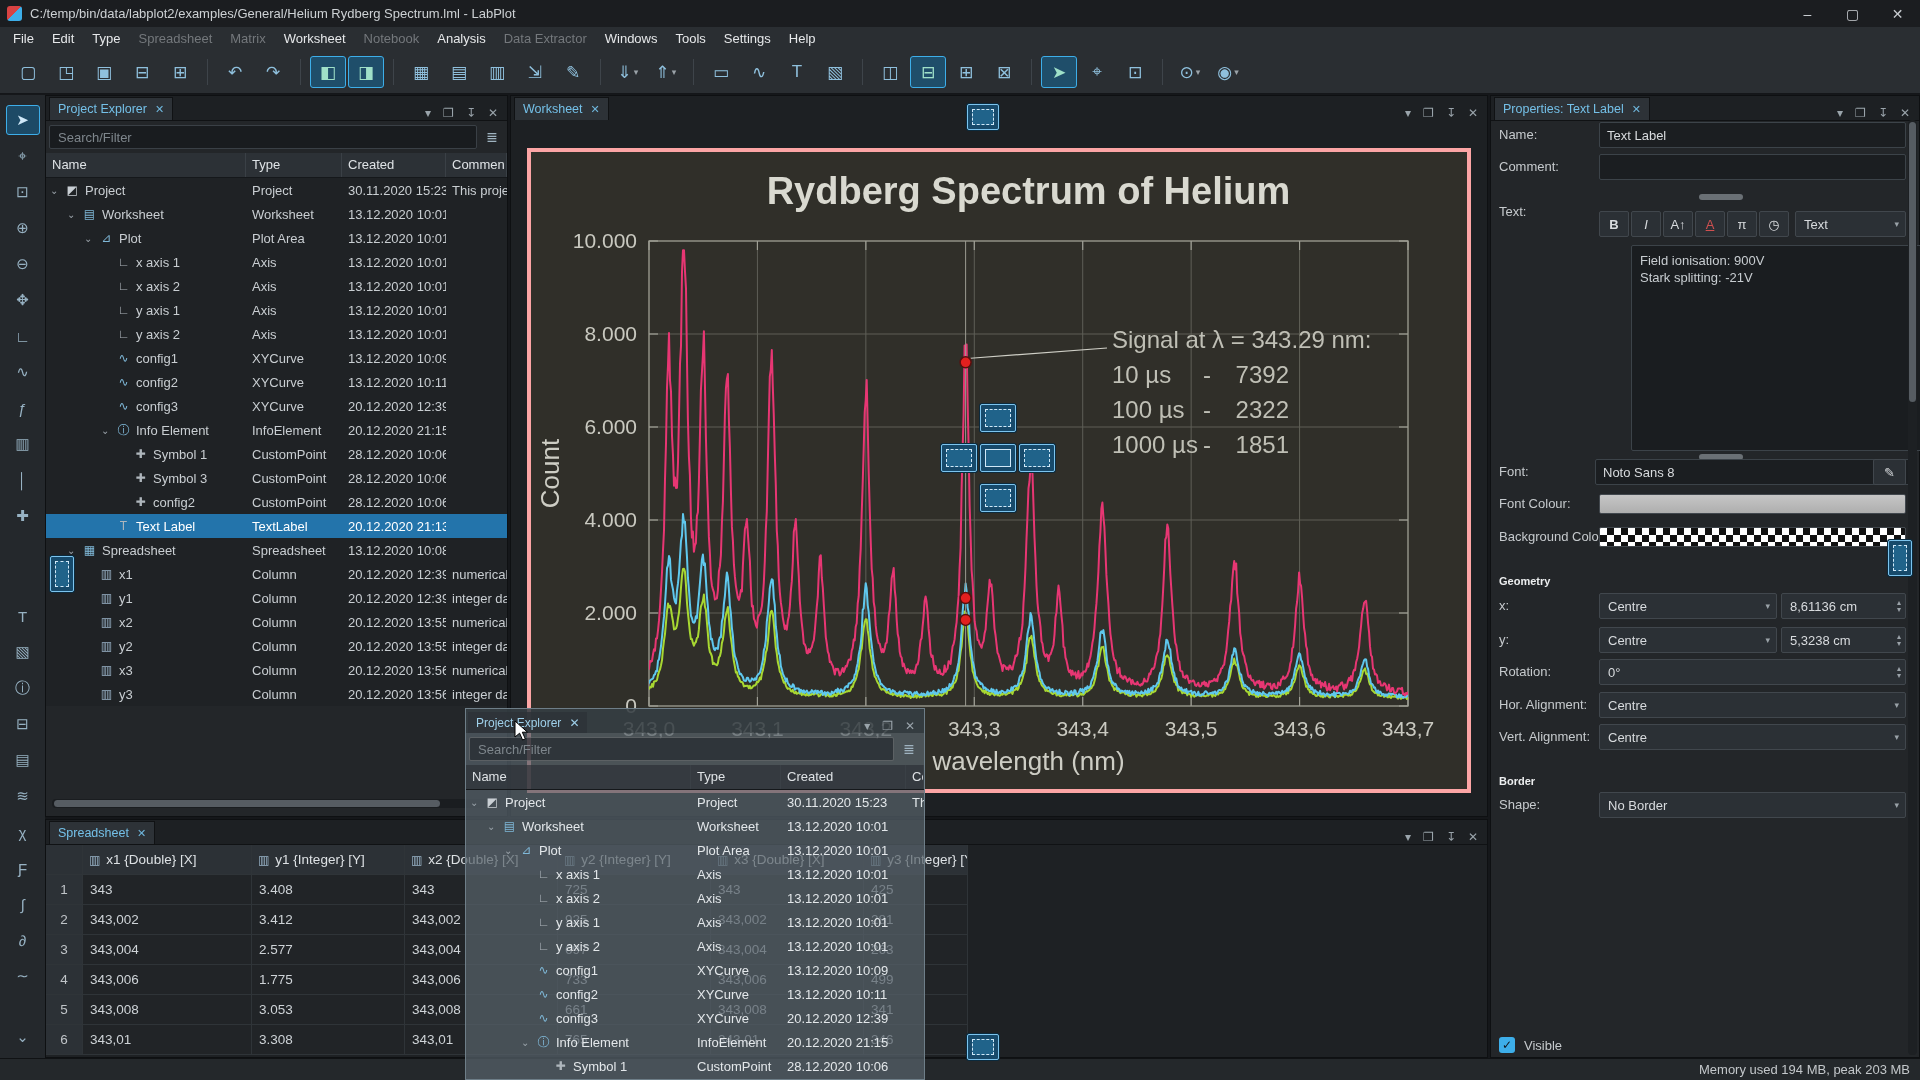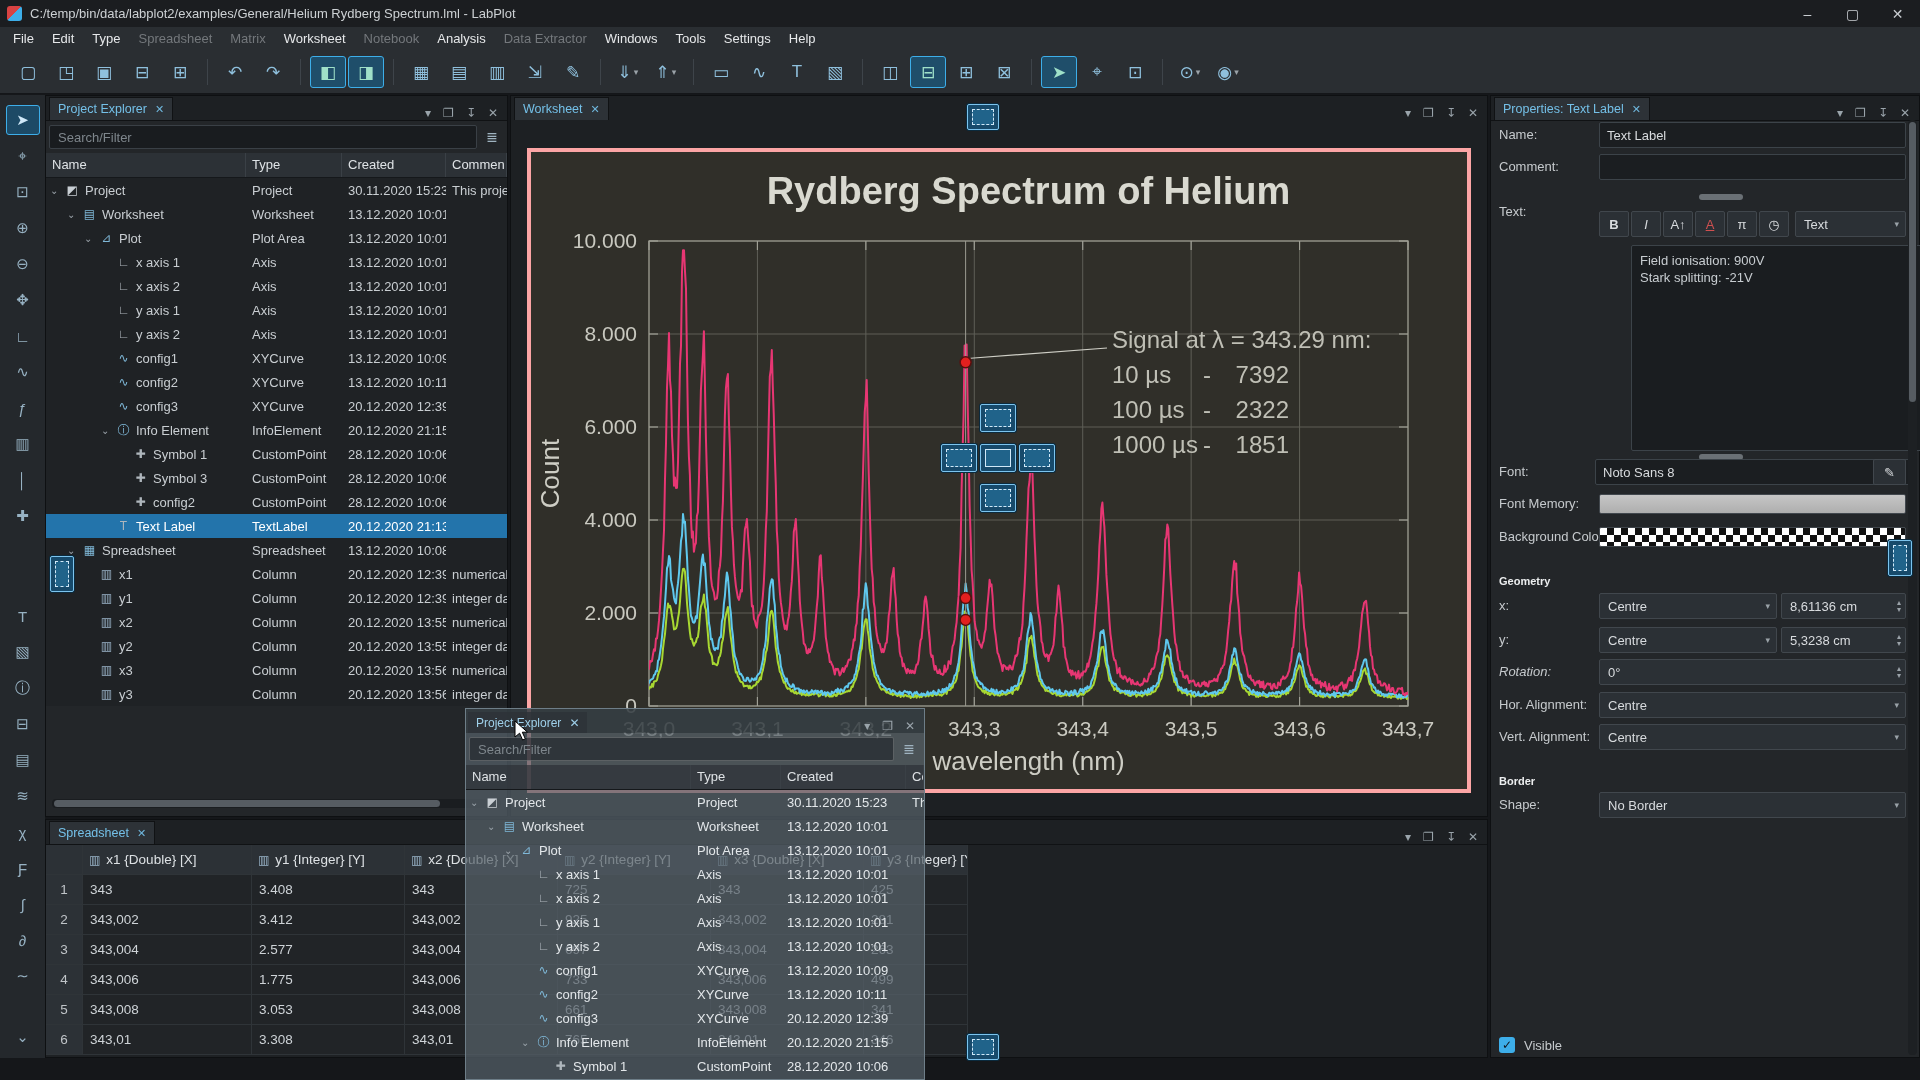--- a/index.html
+++ b/index.html
@@ -748,21 +748,21 @@
       <div class="combo" style="left:304px;top:91px;width:111px;">
         <span>Text</span>
         <span class="caret">▾</span>
       </div>
       <div class="text-edit" style="left:108px;top:125px;width:307px;height:206px;margin-left:32px;">Field ionisation: 900V
 Stark splitting: -21V</div>
       <div class="grip" style="top:334px;"></div>
       <div class="prop-label" style="top:339px;">Font:</div>
       <input class="ti" style="left: 104px; top: 339px; width: 322px;" value="Noto Sans 8">
       <div class="fmt-btn" style="left:382px;top:339px;width:33px;">✎</div>
-      <div class="prop-label" style="top:371px;">Font Memory:</div>
+      <div class="prop-label" style="top:371px;">Font Colour:</div>
       <div class="swatch grey" style="left:108px;top:374px;width:307px;"></div>
       <div class="prop-label" style="top:404px;">Background Colour:</div>
       <div class="swatch checker" style="left:108px;top:407px;width:307px;"></div>
       <div class="prop-header" style="top:448px;">Geometry</div>
       <div class="prop-label" style="top:473px;">x:</div>
       <div class="combo" style="left:108px;top:473px;width:178px;">
         <span>Centre</span>
           <span class="caret">▾</span>
       </div>
       <div class="spin" style="left:290px;top:473px;width:125px;">
@@ -777,21 +777,21 @@
         <span>Centre</span>
           <span class="caret">▾</span>
       </div>
       <div class="spin" style="left:290px;top:507px;width:125px;">
         <span>5,3238 cm</span>
         <span class="spin-btns">
             <span>▴</span>
             <span>▾</span>
           </span>
       </div>
-      <div class="prop-label" style="top:539px;font-style:italic;">Rotation:</div>
+      <div class="prop-label" style="top:539px;">Rotation:</div>
       <div class="spin" style="left:108px;top:539px;width:307px;">
         <span>0°</span>
         <span class="spin-btns">
             <span>▴</span>
             <span>▾</span>
           </span>
       </div>
       <div class="prop-label" style="top:572px;">Hor. Alignment:</div>
       <div class="combo" style="left:108px;top:572px;width:307px;">
         <span>Centre</span>
@@ -989,14 +989,17 @@
       <div class="di-pic"></div>
     </div>
   <div class="drop-ind" style="left:980px;top:484px;width:34px;height:26px;">
       <div class="di-pic"></div>
     </div>
 
   <svg class="cursor" style="left:514px;top:720px;" width="20" height="22" viewBox="0 0 20 22">
     <polygon points="1,1 1,17 5.6,13.2 8.6,20 11.3,18.8 8.3,12.2 13.5,12.2" fill="#ffffff" stroke="#000000" stroke-width="1"></polygon>
   </svg>
 
+  <div class="statusbar">
+    <span>Memory used 194 MB, peak 203 MB</span>
+  </div>
 
 </div>
 
 </body></html>

